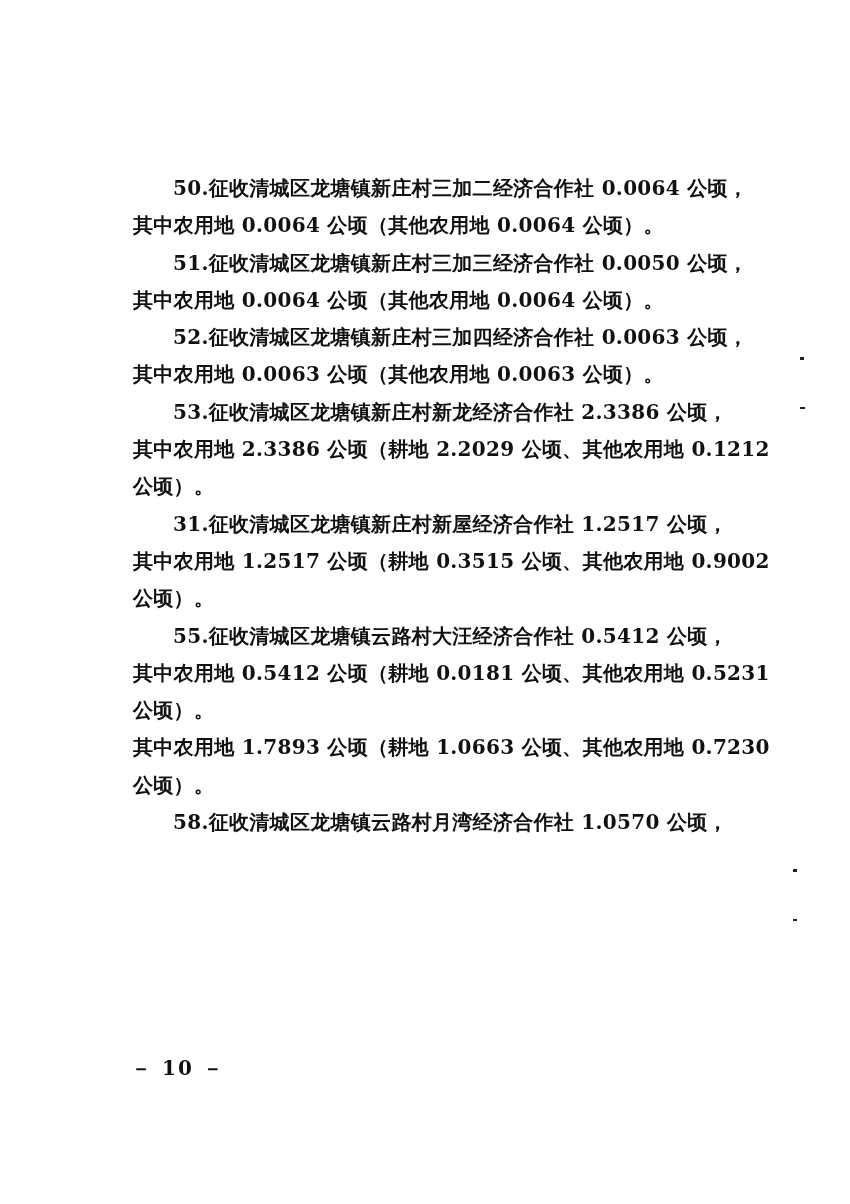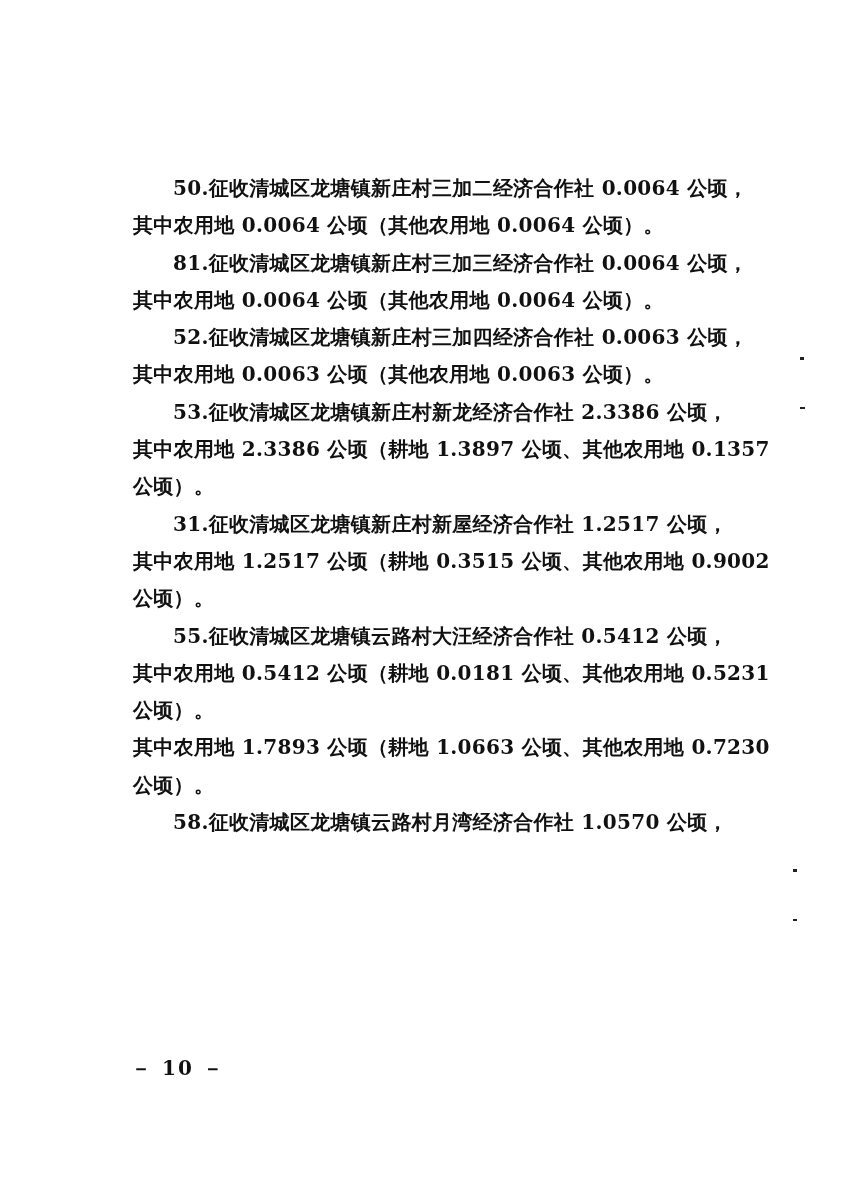--- a/index.html
+++ b/index.html
@@ -21,32 +21,32 @@
 
 <div class="page">
   <div class="body-text">
 
     <p class="para">
       <span class="line first">50.征收清城区龙塘镇新庄村三加二经济合作社 0.0064 公顷，</span>
       <span class="line">其中农用地 0.0064 公顷（其他农用地 0.0064 公顷）。</span>
     </p>
 
     <p class="para">
-      <span class="line first">81.征收清城区龙塘镇新庄村三加三经济合作社 0.0064 公顷，</span>
+      <span class="line first">51.征收清城区龙塘镇新庄村三加三经济合作社 0.0050 公顷，</span>
       <span class="line">其中农用地 0.0064 公顷（其他农用地 0.0064 公顷）。</span>
     </p>
 
     <p class="para">
       <span class="line first">52.征收清城区龙塘镇新庄村三加四经济合作社 0.0063 公顷，</span>
       <span class="line">其中农用地 0.0063 公顷（其他农用地 0.0063 公顷）。</span>
     </p>
 
     <p class="para">
       <span class="line first">53.征收清城区龙塘镇新庄村新龙经济合作社 2.3386 公顷，</span>
-      <span class="line">其中农用地 2.3386 公顷（耕地 1.3897 公顷、其他农用地 0.1357</span>
+      <span class="line">其中农用地 2.3386 公顷（耕地 2.2029 公顷、其他农用地 0.1212</span>
       <span class="line">公顷）。</span>
     </p>
 
     <p class="para">
       <span class="line first">31.征收清城区龙塘镇新庄村新屋经济合作社 1.2517 公顷，</span>
       <span class="line">其中农用地 1.2517 公顷（耕地 0.3515 公顷、其他农用地 0.9002</span>
       <span class="line">公顷）。</span>
     </p>
 
     <p class="para">

